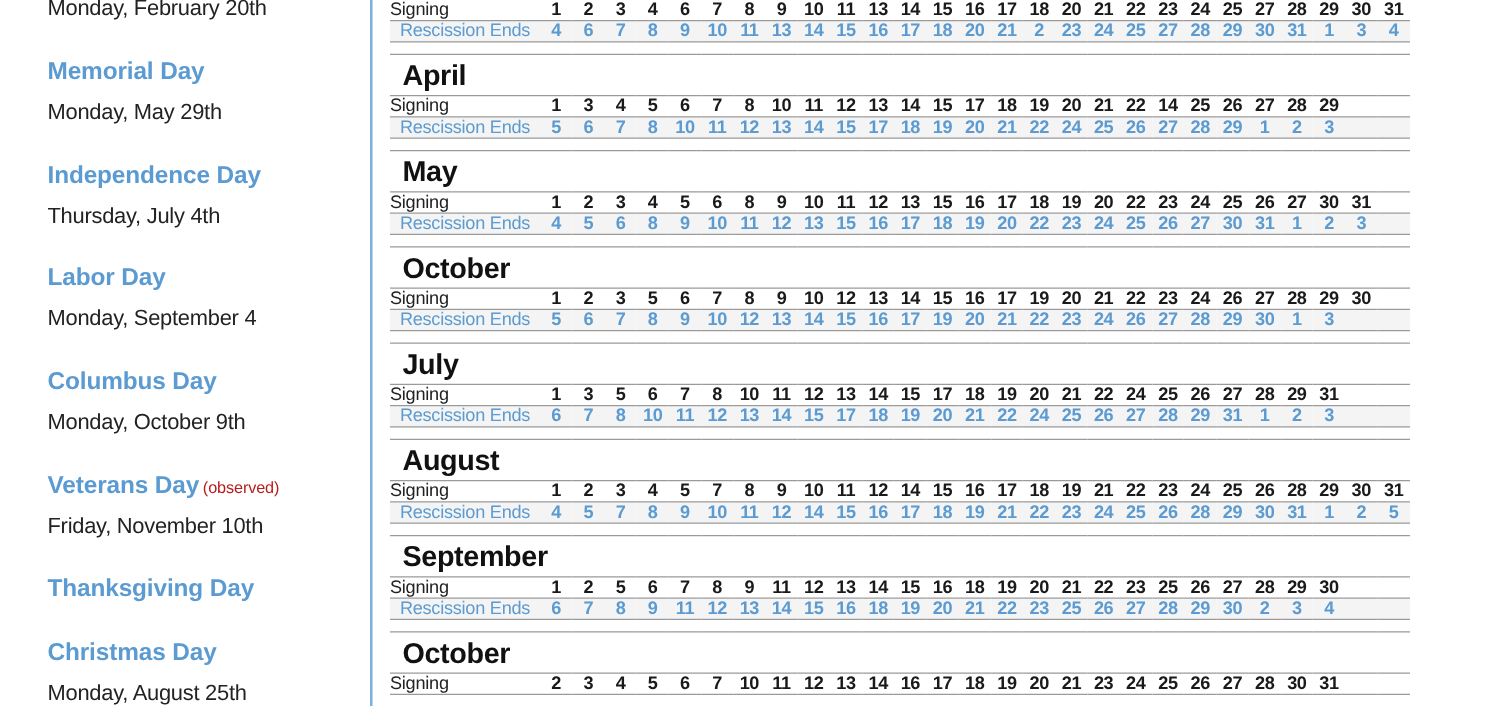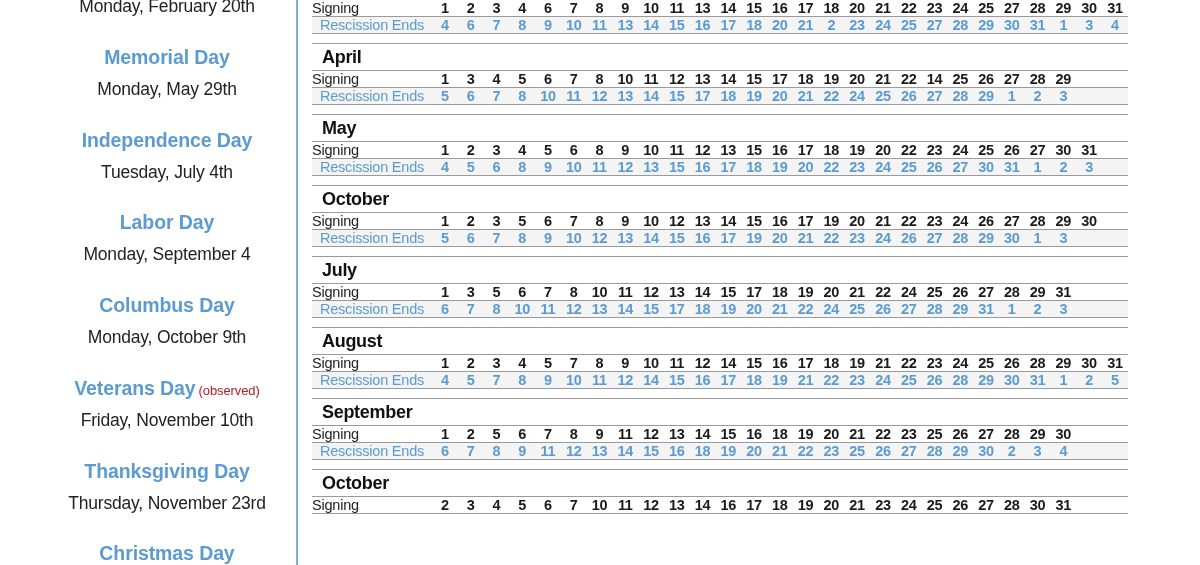--- a/index.html
+++ b/index.html
@@ -17,21 +17,20 @@
     background: #ffffff;
   }
 
   
   #sidebar {
     width: 296px;
     flex: 0 0 296px;
     position: relative;
     padding: 0 0 8px 38px;
     overflow: hidden;
-    text-align: center;
   }
   .holiday {
     margin: 0 0 28px 0;
   }
   .holiday:first-child { margin-top: -14px; }
   .holiday-name {
     color: #5b9bd1;
     font-weight: bold;
     font-size: 19.5px;
     letter-spacing: -0.1px;
@@ -78,21 +77,21 @@
     padding: 0;
     vertical-align: middle;
   }
 
   tr.month-row td {
     border-top: 1.5px solid #9a9a9a;
     border-bottom: 1.5px solid #9a9a9a;
     padding: 3px 0 2px 10px;
   }
   .month-name {
-    font-size: 18px;
+    font-size: 23px;
     font-weight: bold;
     color: #111111;
     letter-spacing: -0.3px;
   }
 
   tr.signing-row td { border-bottom: 1.5px solid #9a9a9a; }
   tr.rescission-row td {
     background: #f4f4f4;
     border-bottom: 1.5px solid #9a9a9a;
   }
@@ -122,25 +121,25 @@
 </head>
 <body>
 
 <div id="page">
 
   <div id="sidebar">
       <div class="holiday">
         <div class="holiday-date">Monday, February 20th</div>
       </div>
       <div class="holiday"><span class="holiday-name">Memorial Day</span><div class="holiday-date">Monday, May 29th</div></div>
-      <div class="holiday"><span class="holiday-name">Independence Day</span><div class="holiday-date">Tuesday, July 4th</div></div>
+      <div class="holiday"><span class="holiday-name">Independence Day</span><div class="holiday-date">Thursday, July 4th</div></div>
       <div class="holiday"><span class="holiday-name">Labor Day</span><div class="holiday-date">Monday, September 4</div></div>
       <div class="holiday"><span class="holiday-name">Columbus Day</span><div class="holiday-date">Monday, October 9th</div></div>
       <div class="holiday"><span class="holiday-name">Veterans Day</span><span class="holiday-note">(observed)</span><div class="holiday-date">Friday, November 10th</div></div>
-      <div class="holiday"><span class="holiday-name">Thanksgiving Day</span><div class="holiday-date">Thursday, November 23rd</div></div>
+      <div class="holiday"><span class="holiday-name">Thanksgiving Day</span></div>
       <div class="holiday"><span class="holiday-name">Christmas Day</span><div class="holiday-date">Monday, August 25th</div></div>
     </div>
 
   <div id="divider"></div>
 
   <div id="schedule">
     <table class="sched">
       <tbody id="sched-body">
           <tr class="signing-row">
             <td class="lbl">Signing</td>

